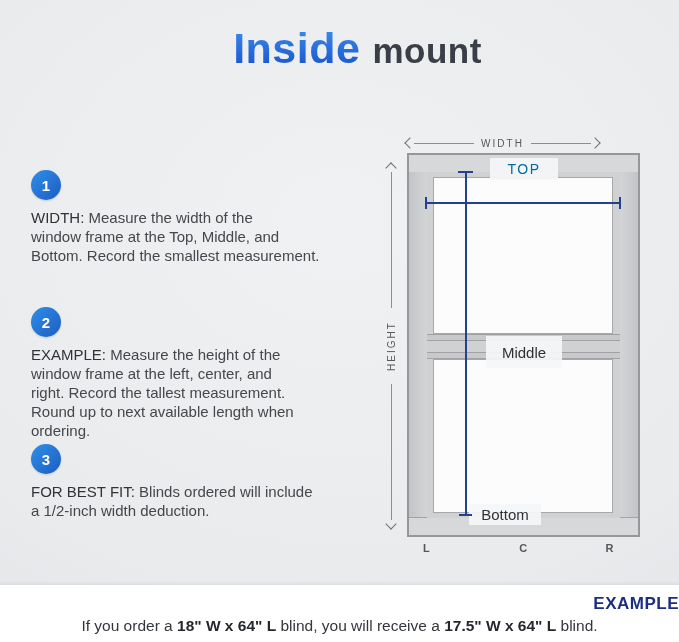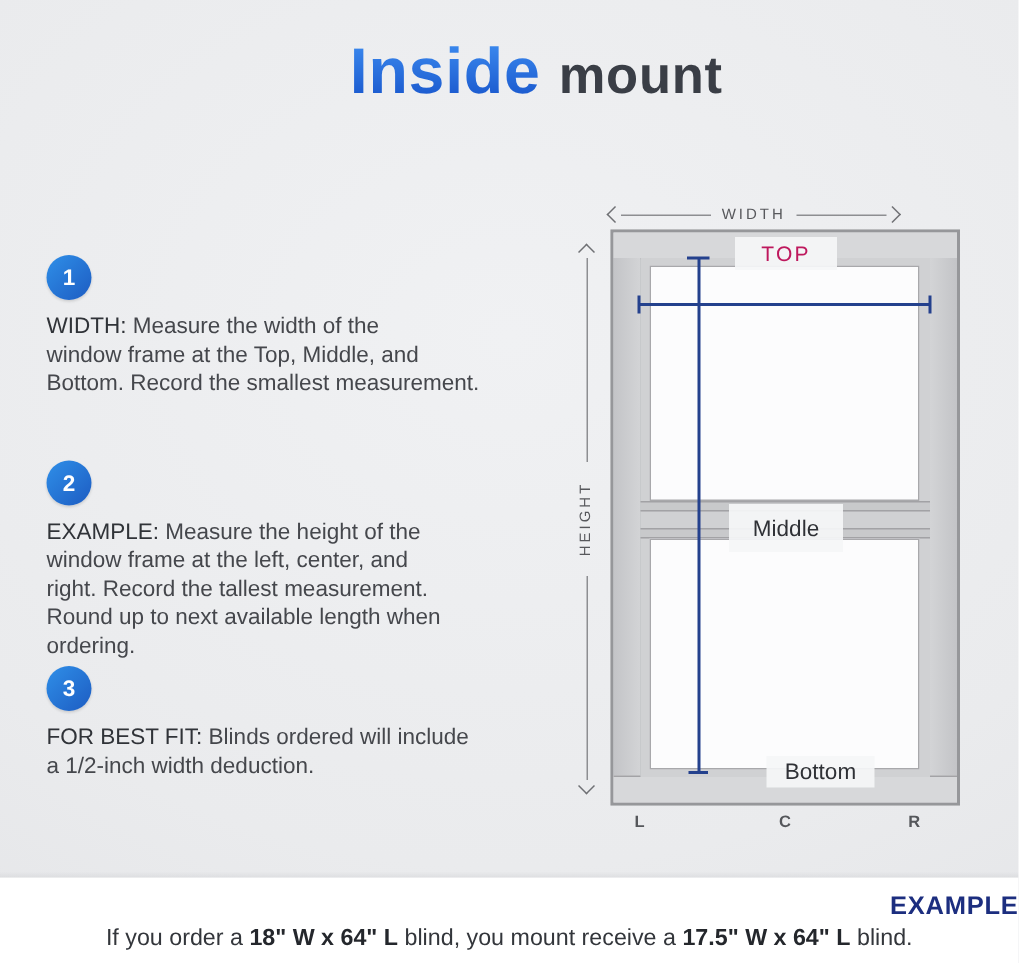--- a/index.html
+++ b/index.html
@@ -53,22 +53,22 @@
   .opening{position:absolute;left:18px;right:18px;top:17px;bottom:17px;background:#d0d1d3;}
   .pane{position:absolute;left:6px;right:7px;background:#fcfcfd;border:1.5px solid #a8a8ab;box-sizing:border-box;}
   .pane.upper{top:5px;height:157px;}
   .pane.lower{top:187px;height:154px;}
   .rail{position:absolute;left:0;right:0;height:7px;background:#c8c9cb;border-top:1px solid #a2a2a5;border-bottom:1px solid #a2a2a5;box-sizing:border-box;}
   .rail.upper{top:162px;} .rail.lower{top:180px;}
 
   .band{position:absolute;background:rgba(245,246,247,.92);display:flex;align-items:center;justify-content:center;z-index:3;}
   .band.top{left:490px;top:158px;width:68px;height:22px;}
   .band.mid{left:486px;top:336px;width:76px;height:32px;}
-  .band.bot{left:511px;top:504px;width:72px;height:21px;}
-  .band.top span{font-size:14px;letter-spacing:1.5px;color:#be185d;font-weight:500;}
+  .band.bot{left:469px;top:504px;width:72px;height:21px;}
+  .band.top span{font-size:14px;letter-spacing:1.5px;color:#0369a1;font-weight:500;}
   .band.mid span,.band.bot span{font-size:15px;color:#2f3136;}
 
   .mline{position:absolute;background:#24418d;z-index:4;}
   .vline{left:465px;top:172px;width:2px;height:344px;}
   .vtick-top{left:458px;top:171px;width:15px;height:2px;}
   .vtick-bot{left:459px;top:514px;width:13px;height:2px;}
   .hline{left:426px;top:202px;width:194px;height:2px;}
   .htick-l{left:425px;top:197px;width:2px;height:12px;}
   .htick-r{left:619px;top:197px;width:2px;height:12px;}
 
@@ -166,16 +166,16 @@
   <div class="mline htick-r"></div>
 
   <div class="lcr">
     <span class="l">L</span>
     <span class="c">C</span>
     <span class="r">R</span>
   </div>
 
   <div class="footer">
     <div class="ex-head">EXAMPLE</div>
-    <div class="ex-line"><span>If you order a </span><b>18" W x 64" L</b><span> blind, you mount receive a </span><b>17.5" W x 64" L</b><span> blind.</span></div>
+    <div class="ex-line"><span>If you order a </span><b>18" W x 64" L</b><span> blind, you will receive a </span><b>17.5" W x 64" L</b><span> blind.</span></div>
   </div>
 
 </div>
 
 </body></html>

